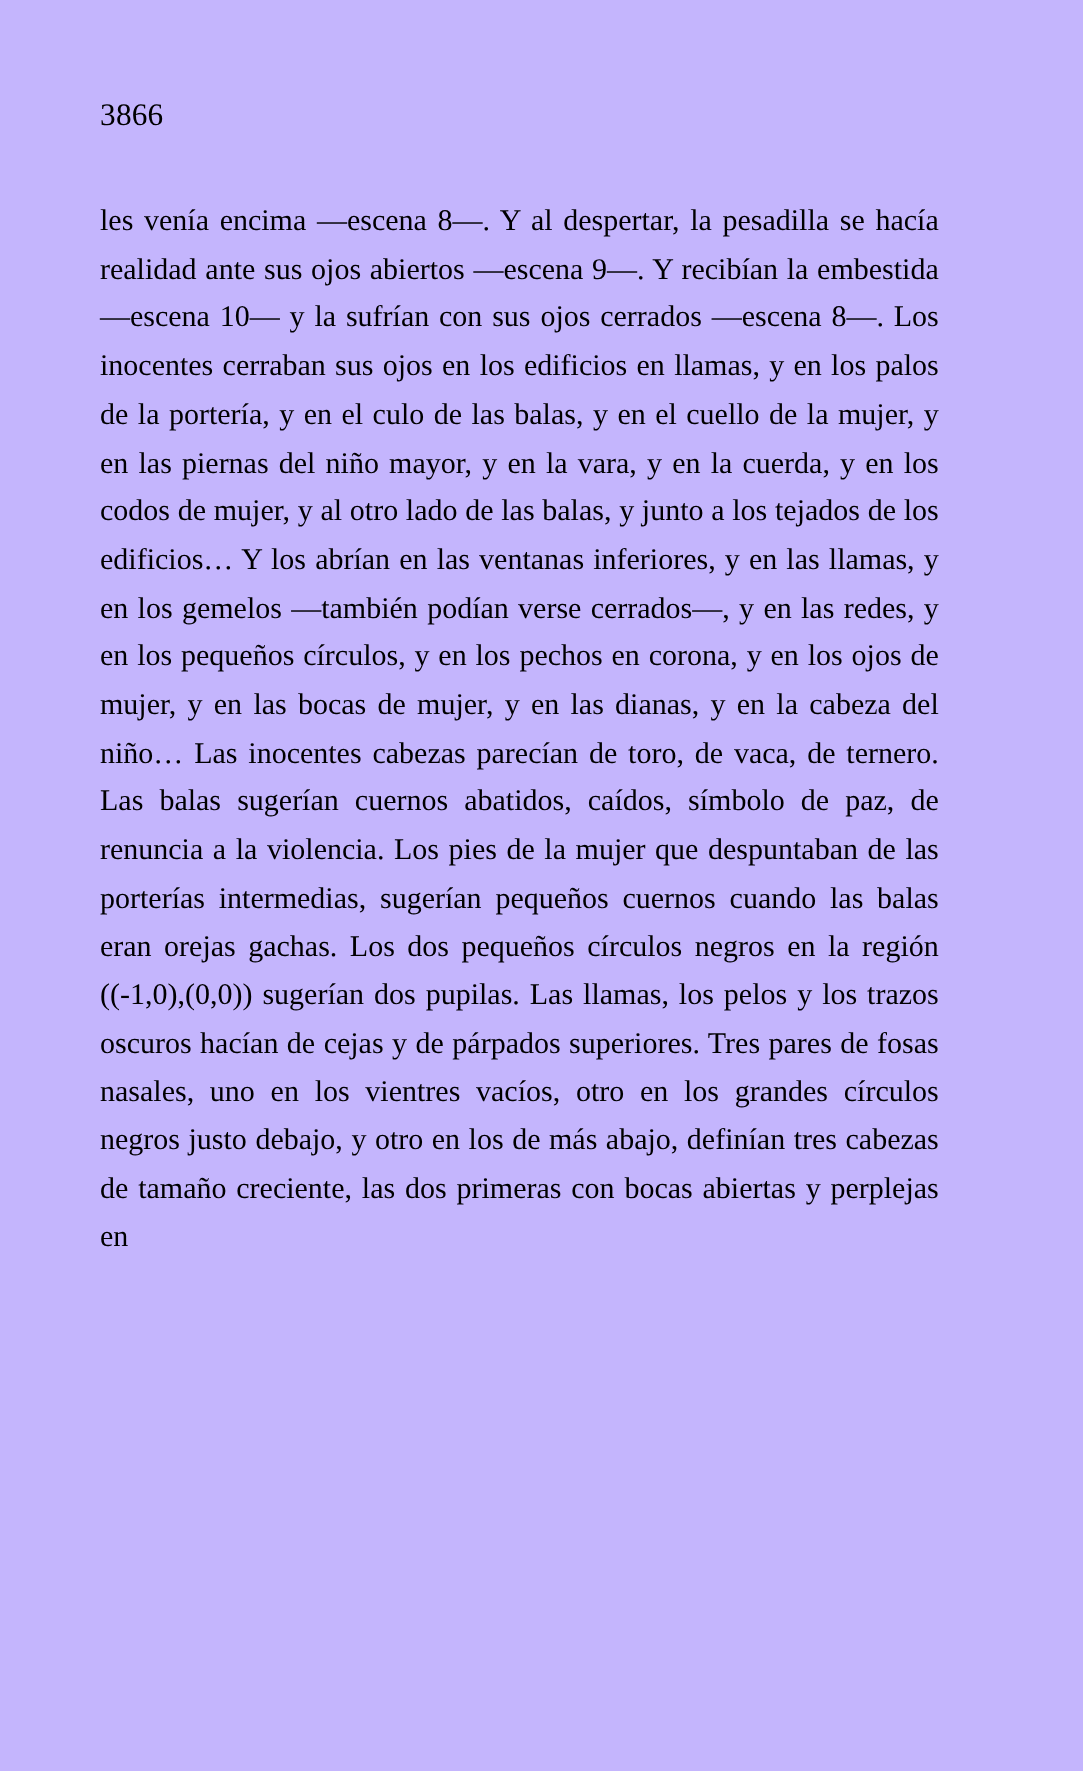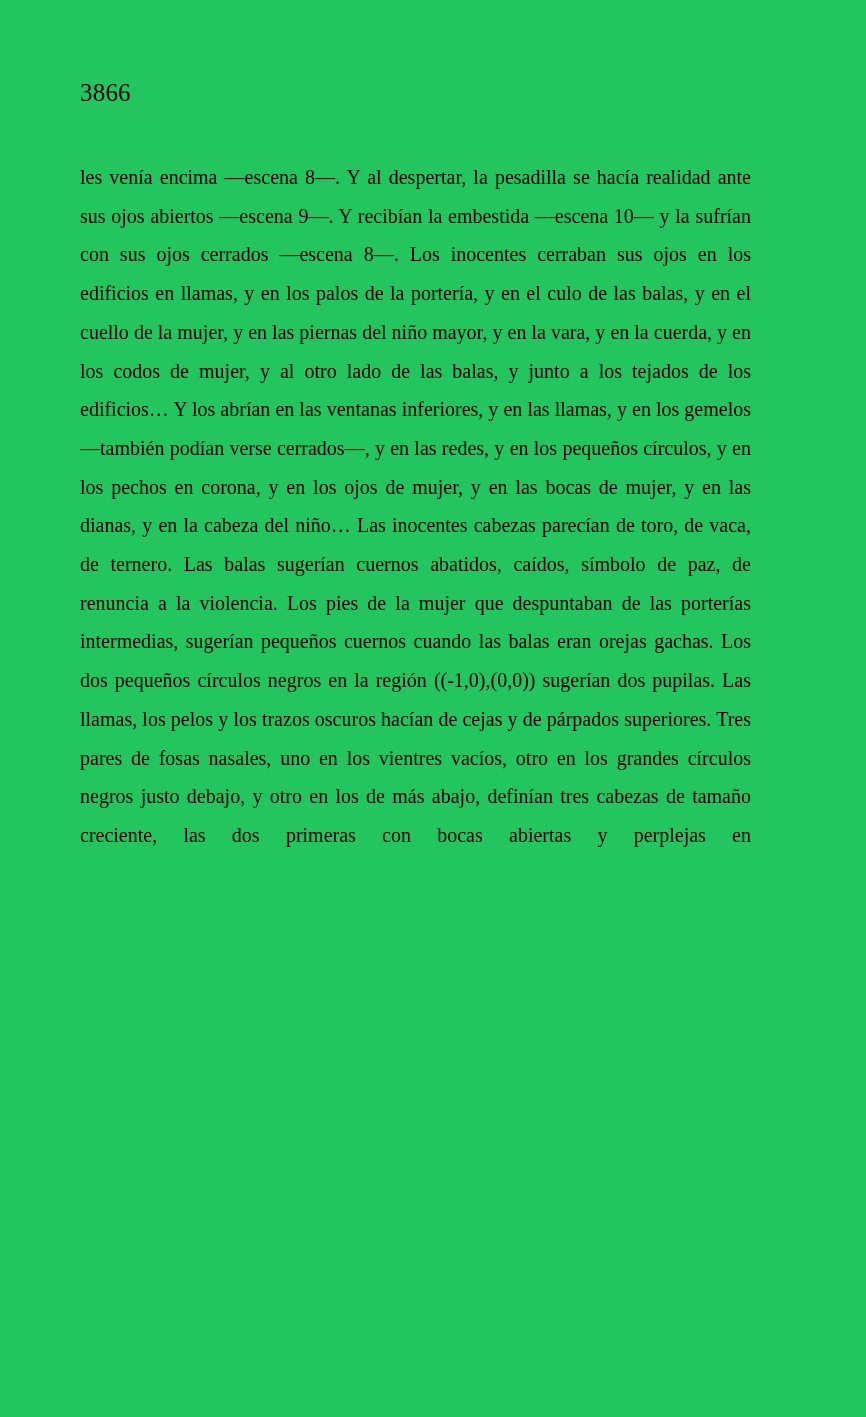--- a/index.html
+++ b/index.html
@@ -11,41 +11,41 @@
     width: 866px;
     height: 1417px;
     font-family: "Liberation Serif", "DejaVu Serif", serif;
     color: #000000;
     overflow: hidden;
   }
   .page {
     position: relative;
     width: 866px;
     height: 1417px;
-    background: #22c55e;
+    background: #c4b5fd;
     box-sizing: border-box;
   }
   .page-number {
     position: absolute;
     left: 80px;
     top: 78px;
     font-size: 25px;
     line-height: 30px;
     letter-spacing: 0.2px;
     white-space: nowrap;
   }
   .body-column {
     position: absolute;
     left: 80px;
     top: 158px;
     width: 671px;
   }
   .body-paragraph {
     margin: 0;
-    font-size: 20px;
+    font-size: 24px;
     line-height: 38.7px;
     text-align: justify;
     text-justify: inter-word;
     -webkit-hyphens: none;
     hyphens: none;
     word-spacing: 0px;
     text-indent: 0;
   }
   
   .body-paragraph::after {

